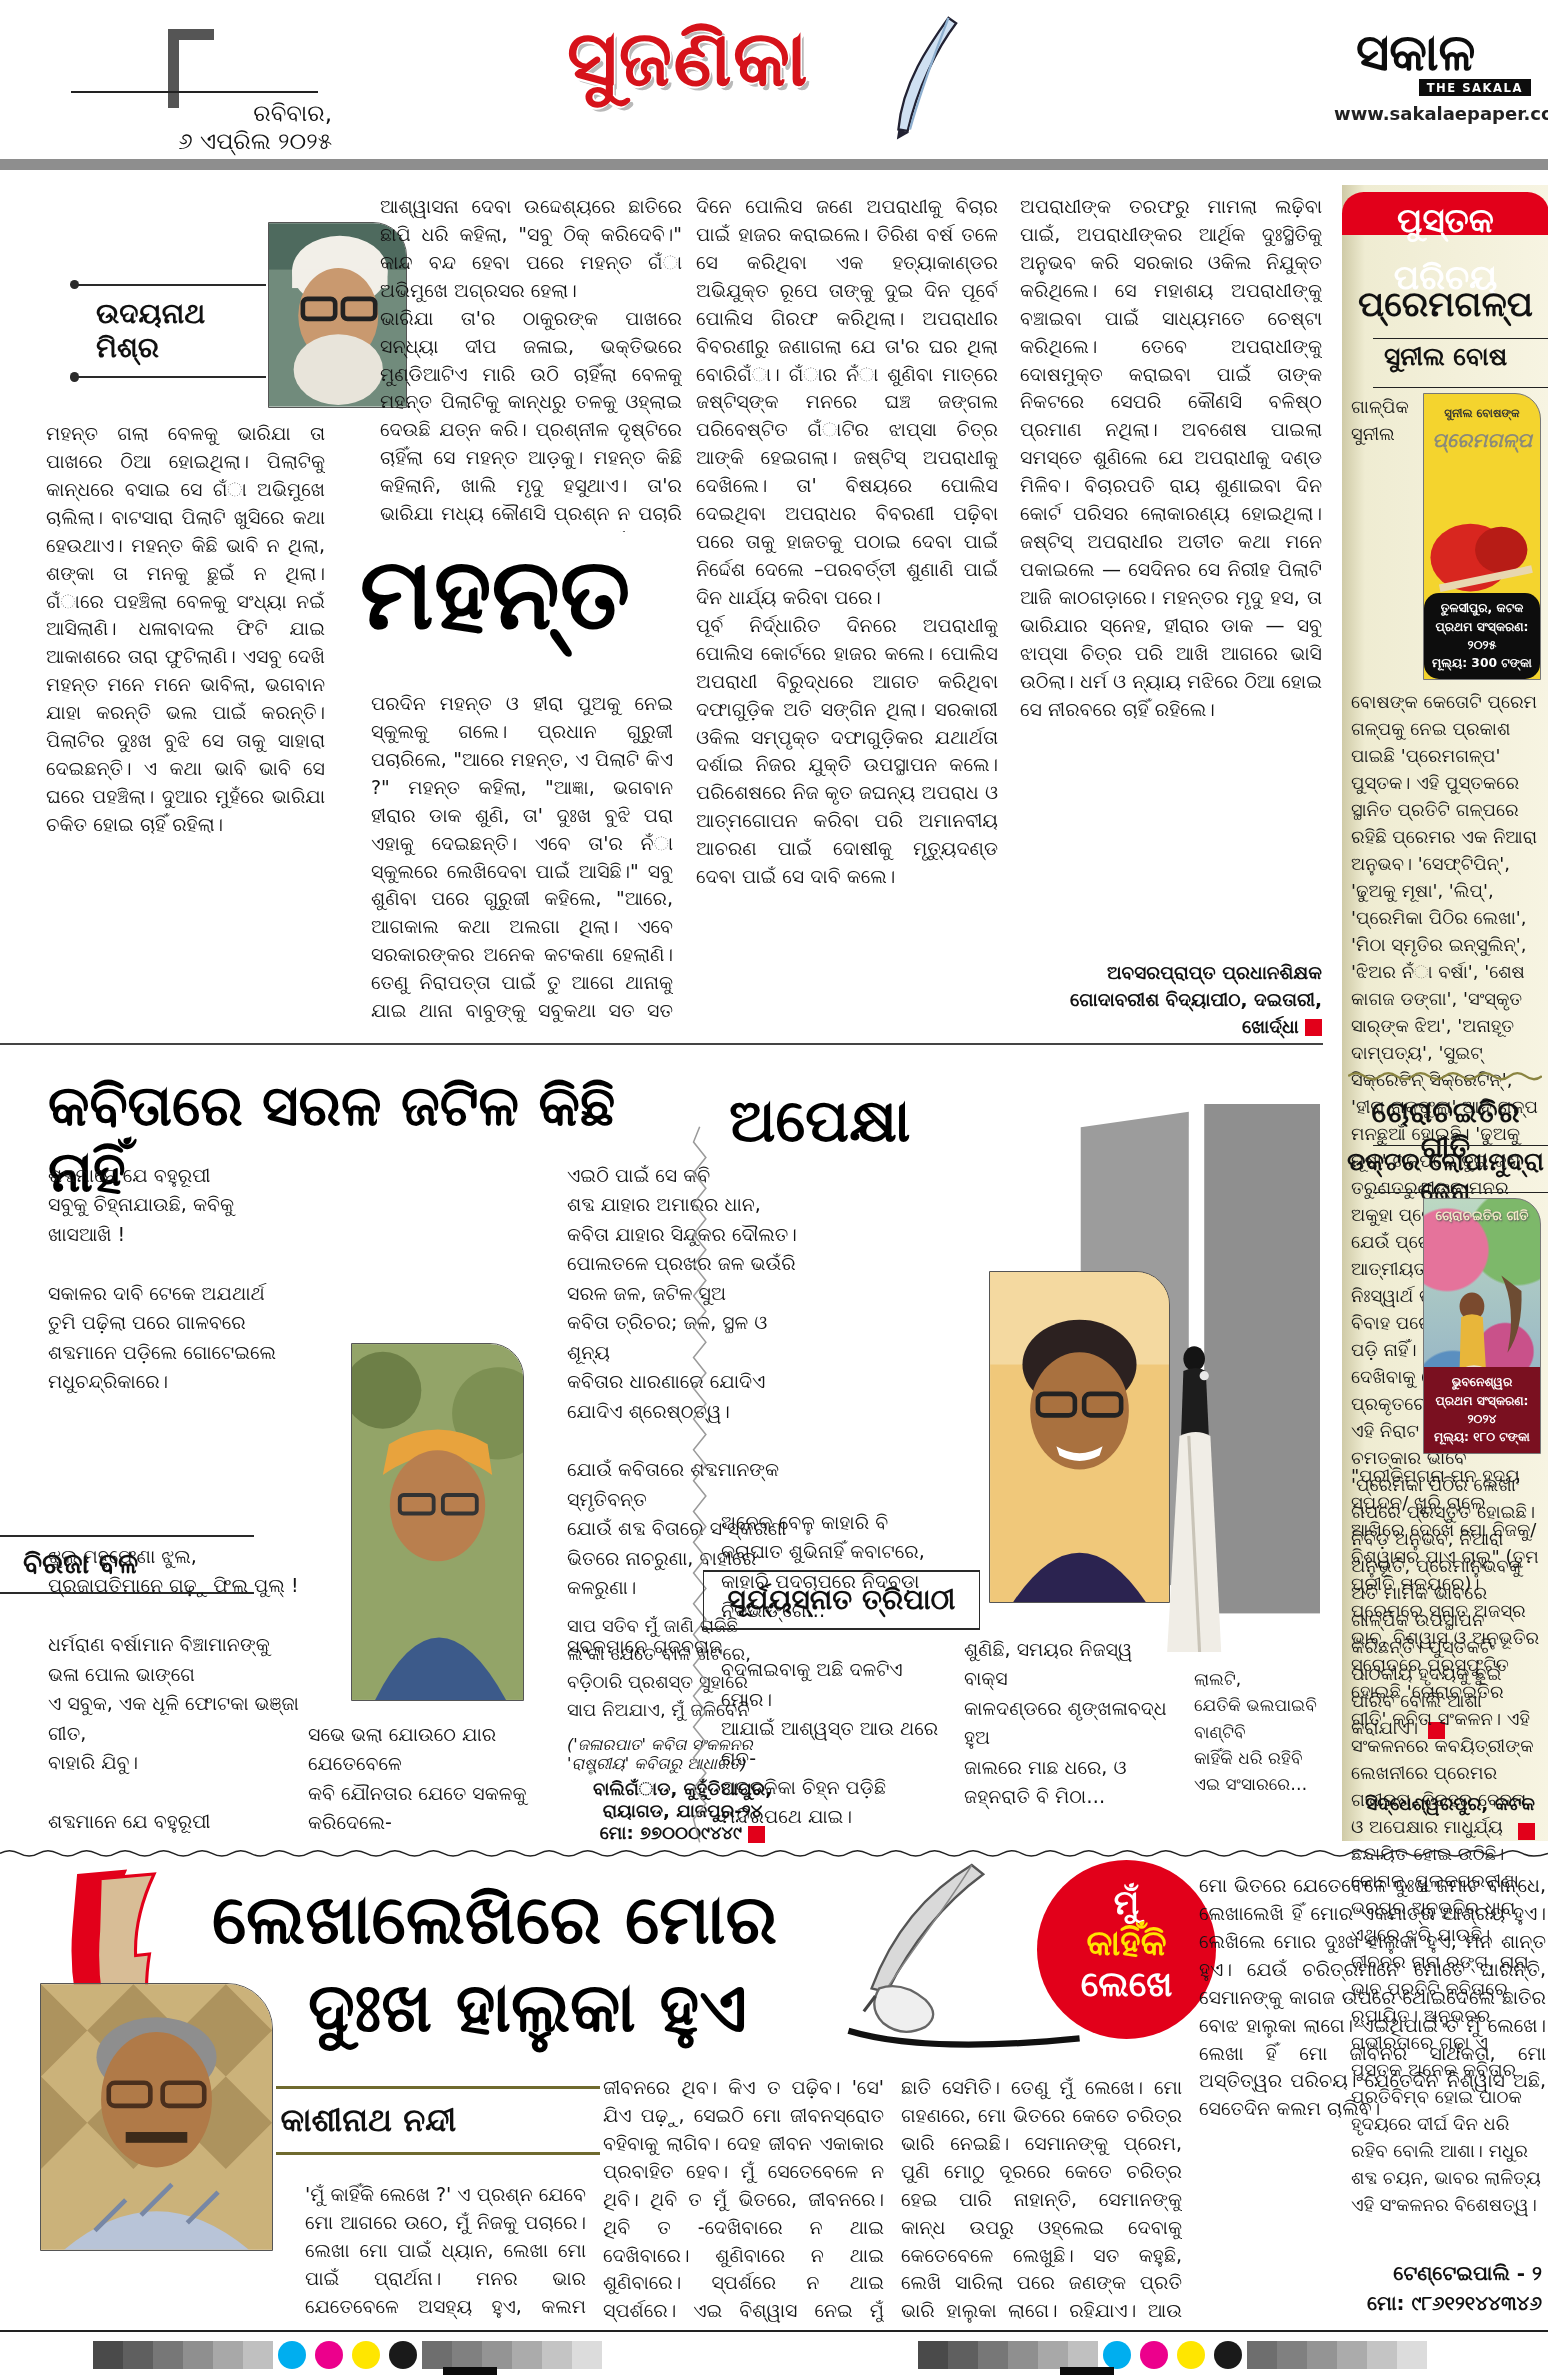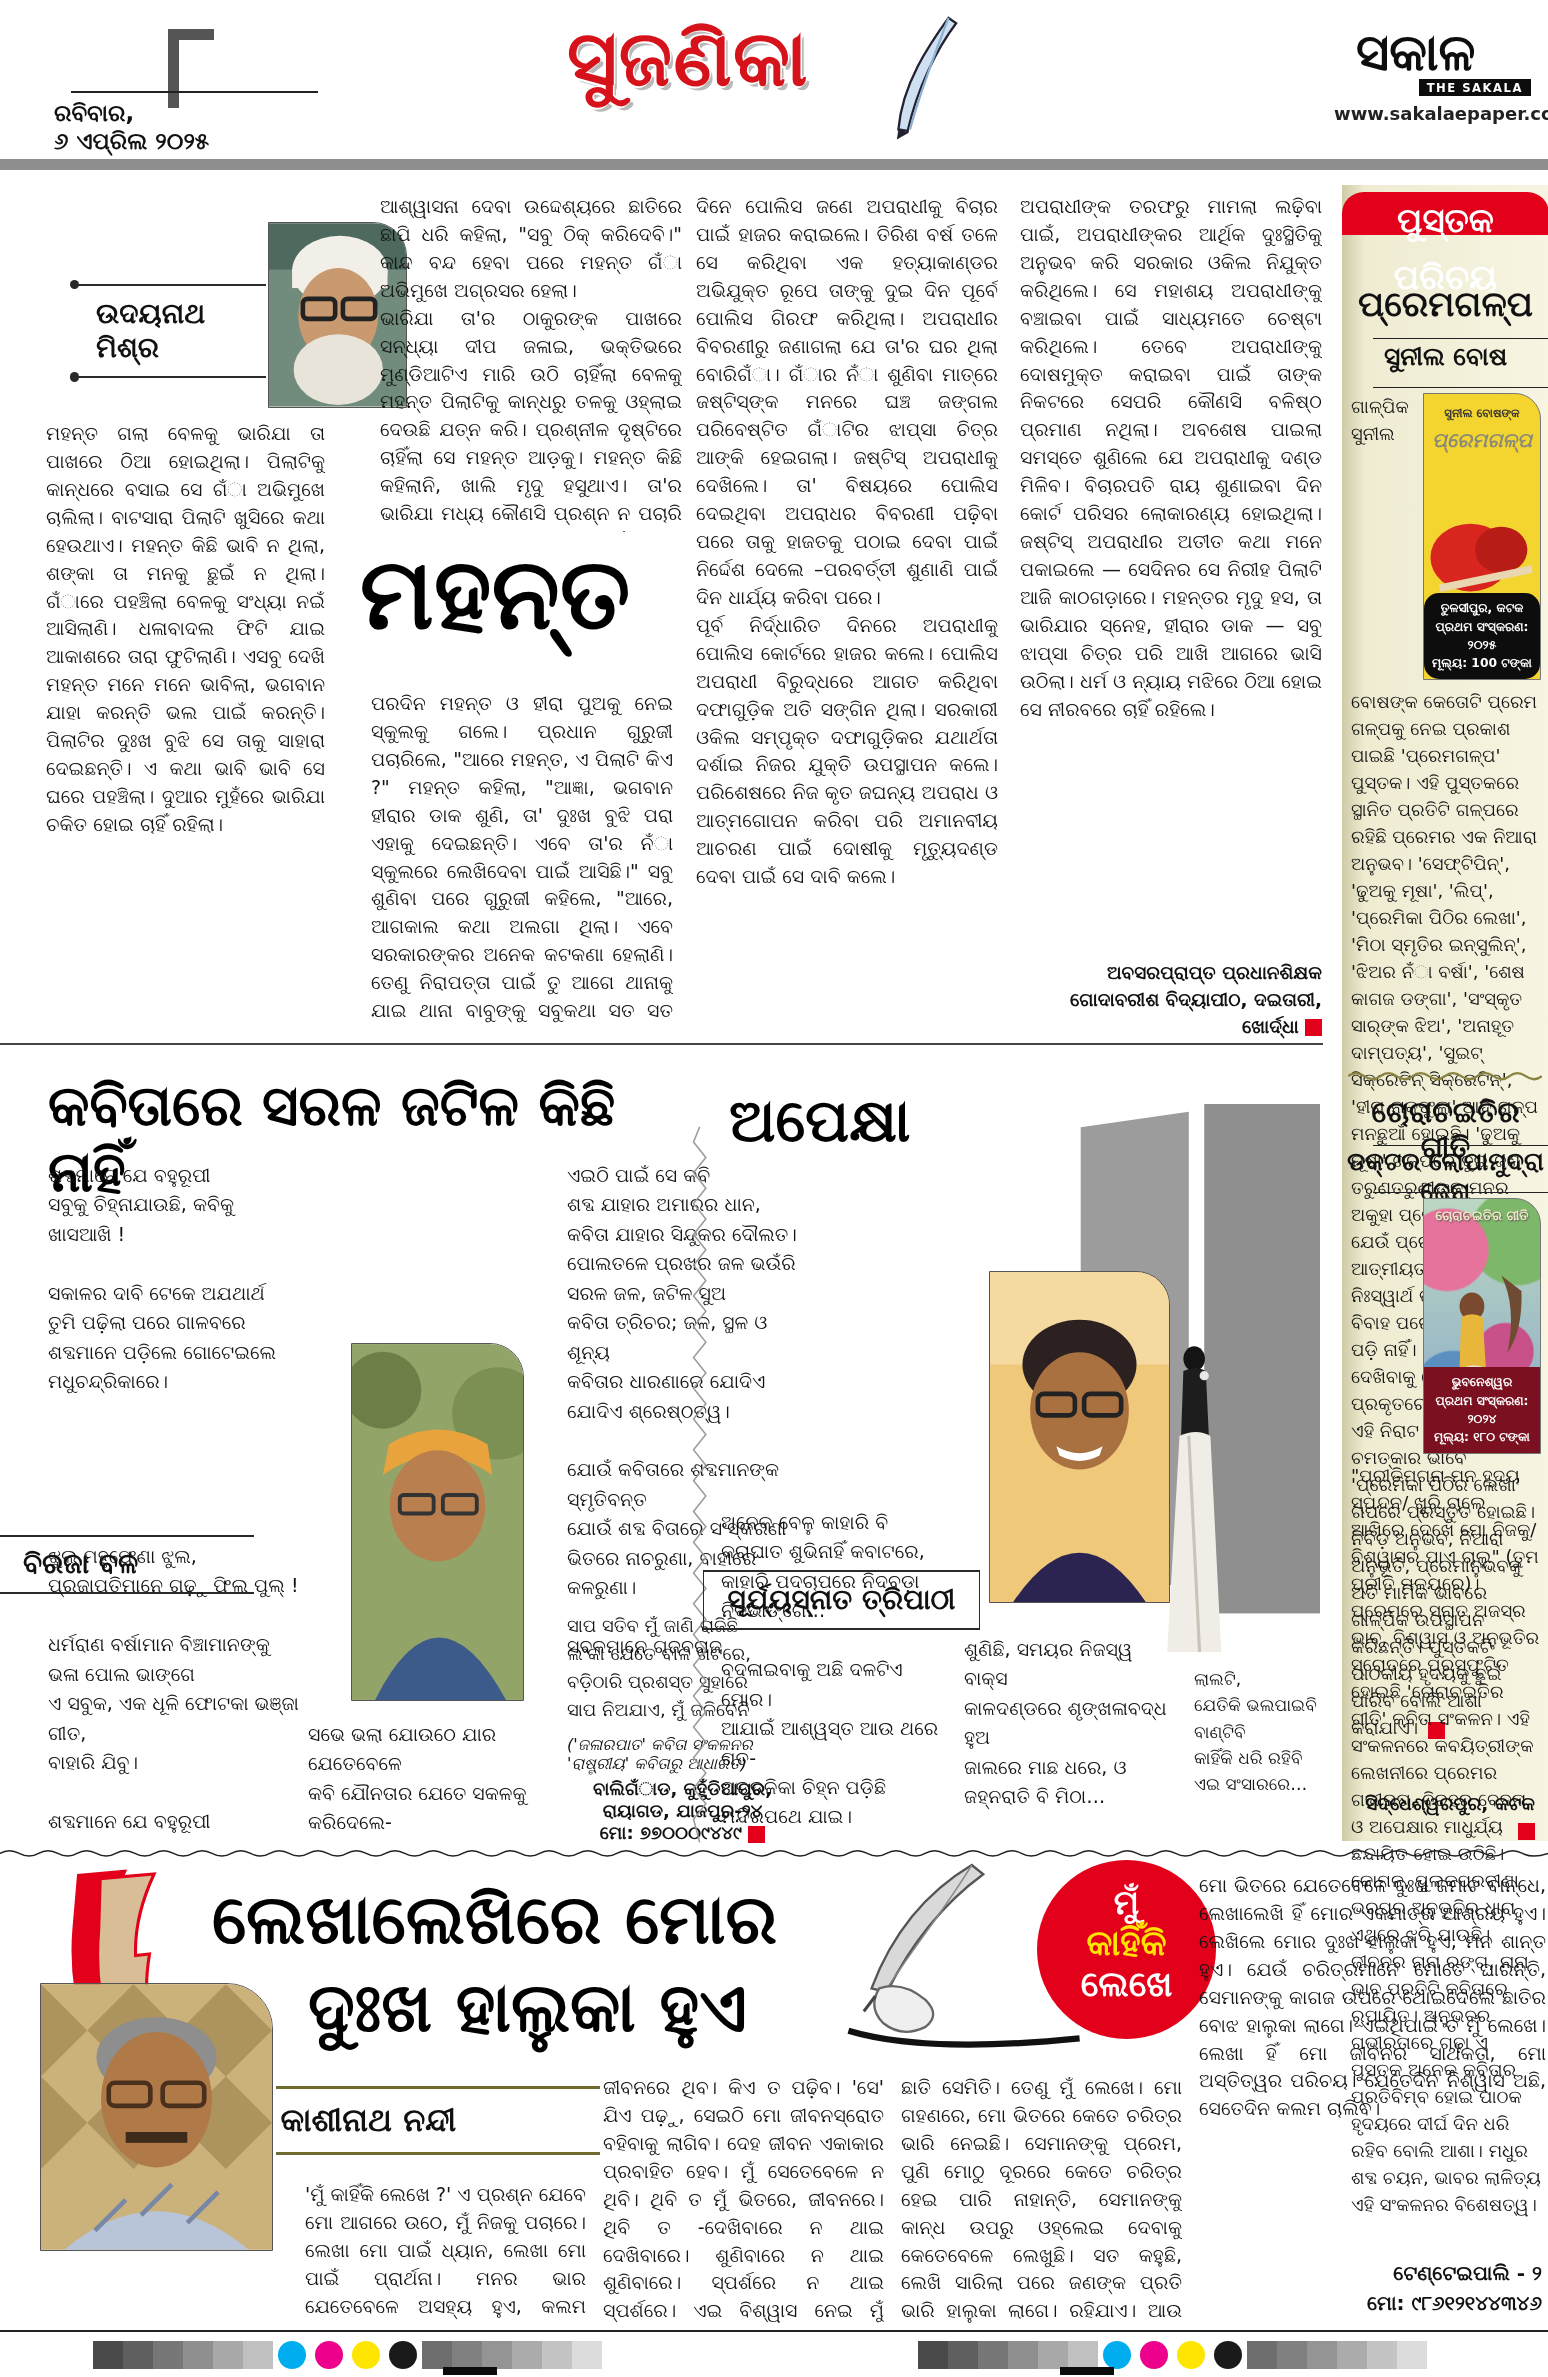--- a/index.html
+++ b/index.html
@@ -6,21 +6,21 @@
   #paper{position:relative;width:1548px;height:2377px;background:#fff;margin:0 auto;
          font-family:"DejaVu Sans","Liberation Sans",sans-serif;color:#111;overflow:hidden;}
   .abs{position:absolute;}
   .body-text{font-size:19px;line-height:1.47;text-align:justify;color:#141414;overflow:hidden;}
   .preline{white-space:pre-line;}
   .poem{font-size:19px;line-height:1.55;color:#141414;overflow:hidden;white-space:pre-line;}
   .hline{background:#222;height:1.5px;}
 
   
   .corner-mark{width:35px;height:68px;border-left:11.6px solid #555;border-top:11.6px solid #555;}
-  .date{font-weight:bold;font-size:23px;text-align:left;line-height:1.2;}
+  .date{font-weight:normal;font-size:23px;text-align:right;line-height:1.2;}
   .masthead{font-size:77px;font-weight:bold;color:#d6121a;letter-spacing:1.5px;
             text-shadow:-1.5px -1.5px 0 #fff,1.5px -1.5px 0 #fff,-1.5px 1.5px 0 #fff,3.1px 3.9px 0 #b9b9b9;}
   .brand{font-size:51px;font-weight:bold;color:#0d0d0d;}
   .brand-sub{background:#0d0d0d;color:#fff;font-size:11.6px;font-weight:bold;padding:1.5px 7.7px;letter-spacing:1.5px;}
   .site{font-size:18px;font-weight:bold;color:#222;}
   .graybar{background:#8e8e8e;height:10.8px;width:1548px;}
 
   
   .byline-box{border-top:2.3px solid #2a2a2a;border-bottom:2.3px solid #2a2a2a;position:relative;}
   .byline-box .dot{position:absolute;left:-3.1px;width:9.3px;height:9.3px;border-radius:50%;background:#2a2a2a;}
@@ -135,21 +135,21 @@
       <div style="font-size:11.6px;font-weight:bold;color:#333;text-align:center;padding-top:12.3px;">ସୁନୀଲ ବୋଷଙ୍କ</div>
       <div style="font-size:20px;font-weight:bold;color:#8a8a7a;text-align:center;padding-top:7.7px;font-style:italic;">ପ୍ରେମଗଳ୍ପ</div>
       <svg width="116" height="100" viewBox="0 0 150 130" style="position:absolute;bottom:83px;left:0;">
         <ellipse cx="60" cy="80" rx="52" ry="44" fill="#d8261f"></ellipse>
         <ellipse cx="100" cy="70" rx="34" ry="30" fill="#b71c16"></ellipse>
         <path d="M20 120 L140 95" stroke="#e8d7b0" stroke-width="10"></path>
       </svg>
       <div class="cover-cap" style="position:absolute;bottom:0;left:0;right:0;border-radius:15px;">
         <div>ତୁଳସୀପୁର, କଟକ</div>
         <div>ପ୍ରଥମ ସଂସ୍କରଣ: ୨୦୨୫</div>
-        <div>ମୂଲ୍ୟ: 100 ଟଙ୍କା</div>
+        <div>ମୂଲ୍ୟ: 300 ଟଙ୍କା</div>
       </div>
     </div>
     <span class="sb-body">ଗାଳ୍ପିକ ସୁନୀଲ ବୋଷଙ୍କ କେତୋଟି ପ୍ରେମ ଗଳ୍ପକୁ ନେଇ ପ୍ରକାଶ ପାଇଛି 'ପ୍ରେମଗଳ୍ପ' ପୁସ୍ତକ। ଏହି ପୁସ୍ତକରେ ସ୍ଥାନିତ ପ୍ରତିଟି ଗଳ୍ପରେ ରହିଛି ପ୍ରେମର ଏକ ନିଆରା ଅନୁଭବ। 'ସେଫ୍‌ଟିପିନ୍', 'ଢୁଅକୁ ମୂଷା', 'ଲିପ୍', 'ପ୍ରେମିକା ପିଠିର ଲେଖା', 'ମିଠା ସ୍ମୃତିର ଇନ୍‌ସୁଲିନ୍', 'ଝିଅର ନଁା ବର୍ଷା', 'ଶେଷ କାଗଜ ଡଙ୍ଗା', 'ସଂସ୍କୃତ ସାର୍‌ଙ୍କ ଝିଅ', 'ଅନାହୂତ ଦାମ୍ପତ୍ୟ', 'ସୁଇଟ୍ ସିକ୍ରେଟିନ୍ ସିକ୍ରେଟିନ୍', 'ହୀରା ନାକଫୁଲା' ଆଦି ଗଳ୍ପ ମନଛୁଆଁ ହୋଇଛି। 'ଢୁଅକୁ ମୂଷା' ଗଳ୍ପରେ ଦୁଇ ଜଣ ତରୁଣତରୁଣୀଙ୍କ ମନର ଅକୁହା ପ୍ରେମ ଫୁଟି ଉଠିଛି। ଯେଉଁ ପ୍ରେମ, ଯେଉଁ ଆତ୍ମୀୟତା, ଯେଉଁ ନିଃସ୍ୱାର୍ଥ ଭଲ ପାଇବା ବିବାହ ପରେ ମଧ୍ୟ ଫିକା ପଡ଼ି ନାହିଁ। ସେହିପରି ମଣିଷ ଦେଖିବାକୁ ଯେପରି, ପ୍ରକୃତରେ ସେପରି ନୁହେଁ – ଏହି ନିରାଟ ସତ କଥା ଅତି ଚମତ୍କାର ଭାବେ 'ପ୍ରେମିକା ପିଠିର ଲେଖା' ଗପରେ ପ୍ରସ୍ତୁତ ହୋଇଛି। ନିବିଡ଼ ଅନୁଭବ, ନିଆରା ଅନୁଭୂତି, ପ୍ରେମାନୁଭବକୁ ଅତି ମାର୍ମିକ ଭାବରେ ଗାଳ୍ପିକ ଉପସ୍ଥାପନ କରିଛନ୍ତି। ପୁସ୍ତକଟି ପାଠକୀୟ ହୃଦୟକୁ ଛୁଇଁ ପାରିବ ବୋଲି ଆଶା କରାଯାଏ।</span>
     <span class="end-mark"></span>
   </div>
 
   <svg class="abs wavy" style="left:1348px;top:1070px;" width="194" height="12.3" viewBox="0 0 252 16">
     <path d="M0 8 Q10 0 21 8 T42 8 T63 8 T84 8 T105 8 T126 8 T147 8 T168 8 T189 8 T210 8 T231 8 T252 8" fill="none" stroke="#8a8440" stroke-width="3"></path>
   </svg>
 

